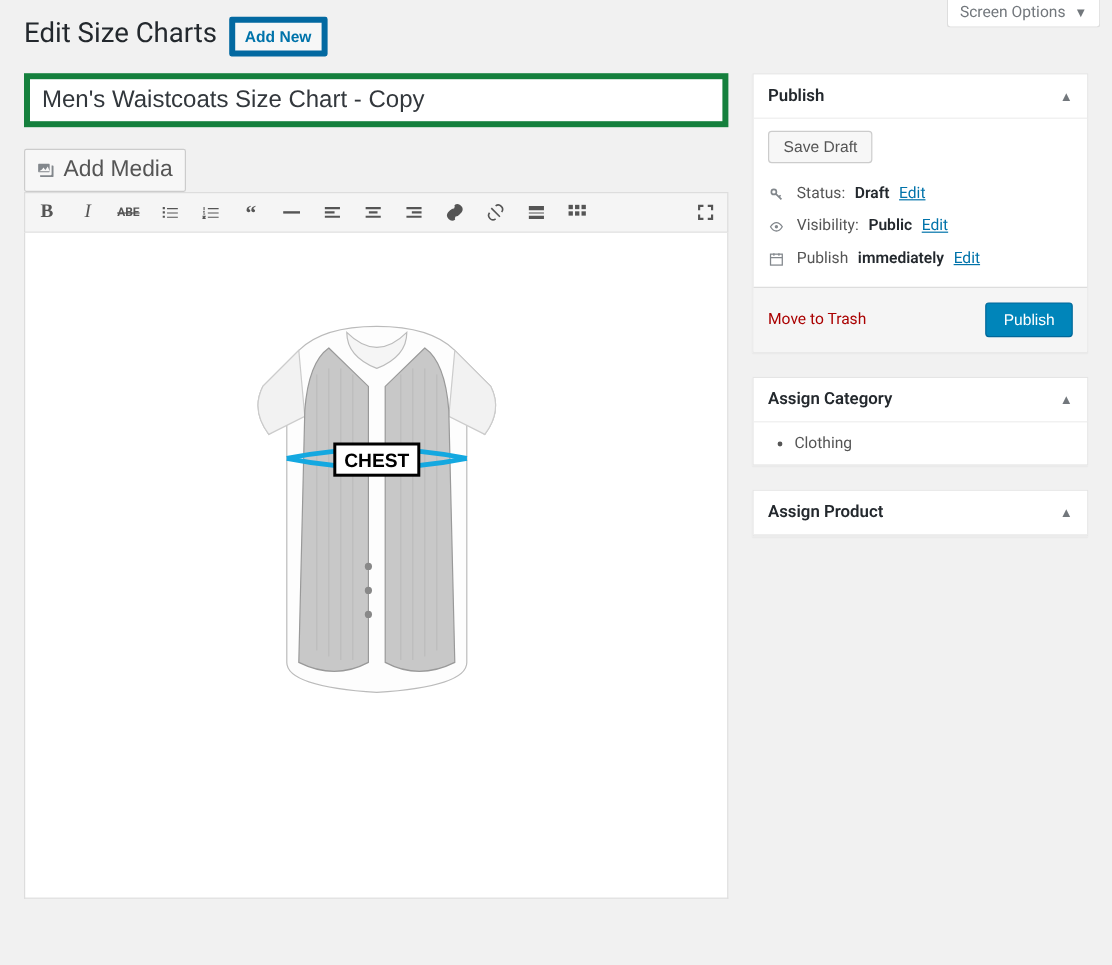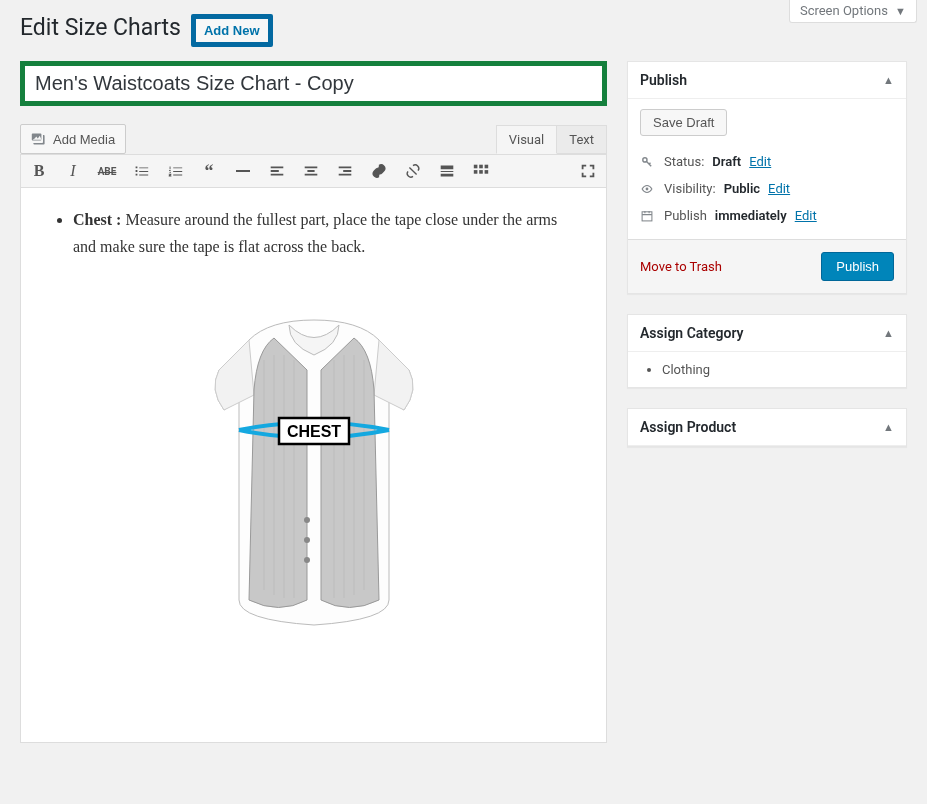--- a/index.html
+++ b/index.html
@@ -32,21 +32,21 @@
   .main-col { flex: 1; }
   .side-col { width: 280px; }
   .title-input {
     width: 100%; font-size: 20px; padding: 6px 10px;
     border: 5px solid #15803d; background: #fff; color: #32373c;
     outline: none; margin-bottom: 18px;
   }
   .media-row { display: flex; justify-content: space-between; align-items: flex-end; margin-bottom: 0; }
   .add-media-btn {
     border: 1px solid #ccc; background: #f7f7f7; color: #555;
-    padding: 6px 10px; font-size: 13px; border-radius: 2px; cursor: pointer;
+    padding: 6px 10px; font-size: 19px; border-radius: 2px; cursor: pointer;
     display: inline-flex; align-items: center; gap: 6px;
   }
   .tabs { display: flex; }
   .tab {
     padding: 6px 12px; font-size: 13px; border: 1px solid #ddd;
     background: #ebebeb; color: #555; cursor: pointer;
   }
   .tab.active { background: #f5f5f5; border-bottom-color: #f5f5f5; }
   .tab + .tab { border-left: none; }
   .toolbar {
@@ -128,24 +128,20 @@
 
       <div class="media-row">
         <button class="add-media-btn">
           <span>
             <svg width="16" height="16" viewBox="0 0 20 20">
                 <path fill="#82878c" d="M13 11V4c0-.55-.45-1-1-1H2c-.55 0-1 .45-1 1v7c0 .55.45 1 1 1h10c.55 0 1-.45 1-1zM5 9l1.5-2 2 2.5L11 6l2 5H2l3-2zm10-4v9c0 .55-.45 1-1 1H3v1c0 .55.45 1 1 1h12c.55 0 1-.45 1-1V6c0-.55-.45-1-1-1h-1z"></path>
               </svg>
           </span>
           <span>Add Media</span>
         </button>
-        <div class="tabs">
-          <div class="tab active">Visual</div>
-          <div class="tab">Text</div>
-        </div>
       </div>
 
       <div class="toolbar">
         <span class="tbtn">
             <b style="font-family:serif;font-size:16px">B</b>
           </span>
         <span class="tbtn">
             <i style="font-family:serif;font-size:16px">I</i>
           </span>
         <span class="tbtn">
@@ -212,25 +208,20 @@
         <span class="spacer"></span>
         <span class="tbtn">
             <svg width="18" height="18" viewBox="0 0 20 20">
               <path fill="#555" d="M3 3h5v2H5v3H3V3zm9 0h5v5h-2V5h-3V3zM3 12h2v3h3v2H3v-5zm14 0v5h-5v-2h3v-3h2z"></path>
             </svg>
           </span>
       </div>
 
       <div class="editor">
         <div class="editor-content">
-          <ul>
-            <li>
-              <b>Chest :</b><span> Measure around the fullest part, place the tape close under the arms and make sure the tape is flat across the back.</span>
-            </li>
-          </ul>
           <div class="img-wrap">
             <div class="chest-img">
               <svg width="270" height="330" viewBox="0 0 270 330">
 
                 <path d="M70 40 Q90 20 135 20 Q180 20 200 40 L230 70 Q240 90 225 110 L210 100 L210 300 Q210 320 135 325 Q60 320 60 300 L60 100 L45 110 Q30 90 40 70 Z" fill="#fdfdfd" stroke="#bbb" stroke-width="1"></path>
 
                 <path d="M110 25 Q135 50 160 25 Q160 45 135 55 Q110 45 110 25 Z" fill="#f5f5f5" stroke="#bbb"></path>
 
                 <path d="M40 70 L70 40 L75 95 L45 110 Q30 90 40 70 Z" fill="#f2f2f2" stroke="#ccc"></path>
 

